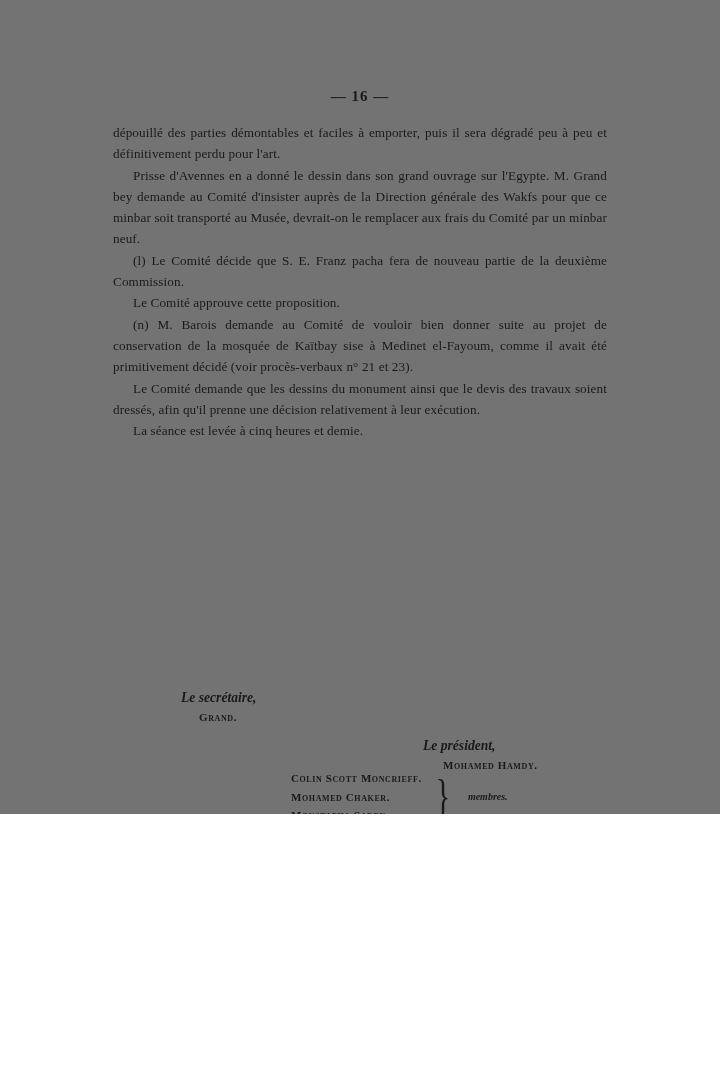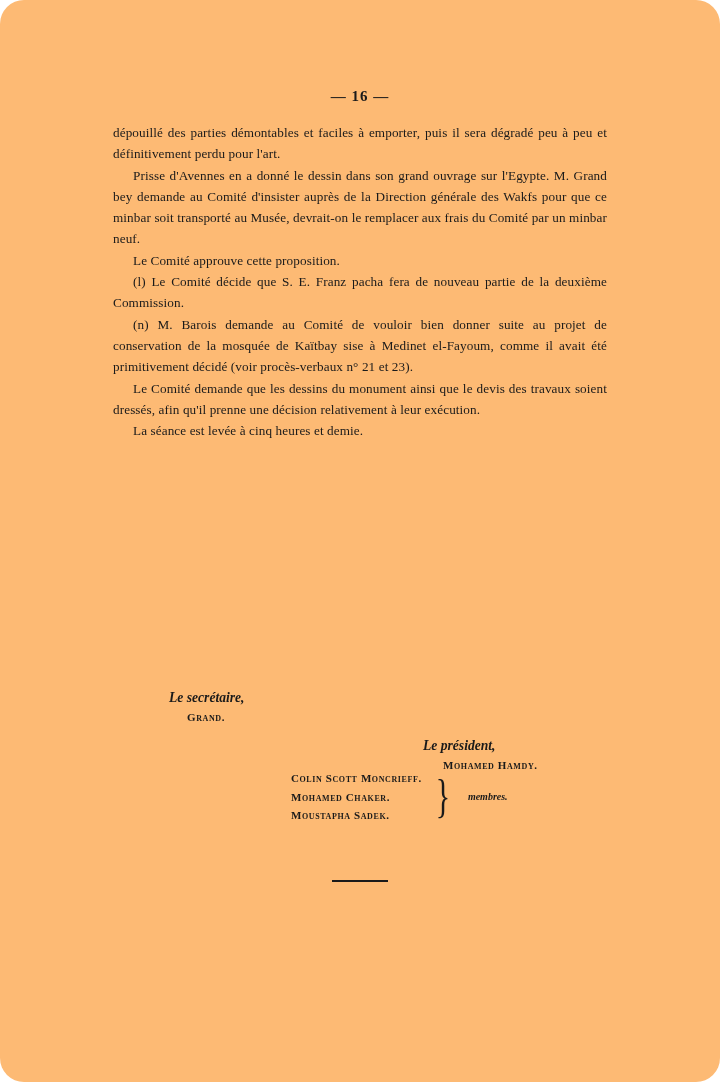--- a/index.html
+++ b/index.html
@@ -11,24 +11,23 @@
     width: 720px;
     height: 1082px;
     position: relative;
     font-family: "Liberation Serif", serif;
     color: #1a1a1a;
   }
   .page {
     position: absolute;
     left: 0; top: 0;
     width: 720px;
-    height: 1082px;
-    background: #fdba74;
+    height: 814px;
+    background: #737373;
     overflow: hidden;
-    border-radius: 24px;
   }
   .page-number {
     position: absolute;
     top: 88px;
     left: 0;
     width: 720px;
     text-align: center;
     font-size: 15px;
     font-weight: bold;
     letter-spacing: 1px;
@@ -53,21 +52,21 @@
   }
   .signatures {
     position: absolute;
     left: 113px;
     top: 690px;
     width: 494px;
     font-size: 13.2px;
   }
   .sig-secretary {
     position: absolute;
-    left: 56px;
+    left: 68px;
     top: 0;
   }
   .sig-role {
     font-style: italic;
     font-weight: bold;
     font-size: 13.6px;
   }
   .sig-name {
     font-weight: bold;
     font-size: 11px;
@@ -126,22 +125,22 @@
 </head>
 <body>
 
 <div class="page">
 
   <div class="page-number">— 16 —</div>
 
   <div class="body-text">
     <p class="para">dépouillé des parties démontables et faciles à emporter, puis il sera dégradé peu à peu et définitivement perdu pour l'art.</p>
     <p class="para indent">Prisse d'Avennes en a donné le dessin dans son grand ouvrage sur l'Egypte. M. Grand bey demande au Comité d'insister auprès de la Direction générale des Wakfs pour que ce minbar soit transporté au Musée, devrait-on le remplacer aux frais du Comité par un minbar neuf.</p>
+    <p class="para indent">(l) Le Comité décide que S. E. Franz pacha fera de nouveau partie de la deuxième Commission.</p>
     <p class="para indent">Le Comité approuve cette proposition.</p>
-    <p class="para indent">(l) Le Comité décide que S. E. Franz pacha fera de nouveau partie de la deuxième Commission.</p>
     <p class="para indent">(n) M. Barois demande au Comité de vouloir bien donner suite au projet de conservation de la mosquée de Kaïtbay sise à Medinet el-Fayoum, comme il avait été primitivement décidé (voir procès-verbaux n° 21 et 23).</p>
     <p class="para indent">Le Comité demande que les dessins du monument ainsi que le devis des travaux soient dressés, afin qu'il prenne une décision relativement à leur exécution.</p>
     <p class="para indent">La séance est levée à cinq heures et demie.</p>
   </div>
 
   <div class="signatures">
 
     <div class="sig-secretary">
       <div class="sig-role">Le secrétaire,</div>
       <div class="sig-name smallcaps">Grand.</div>

